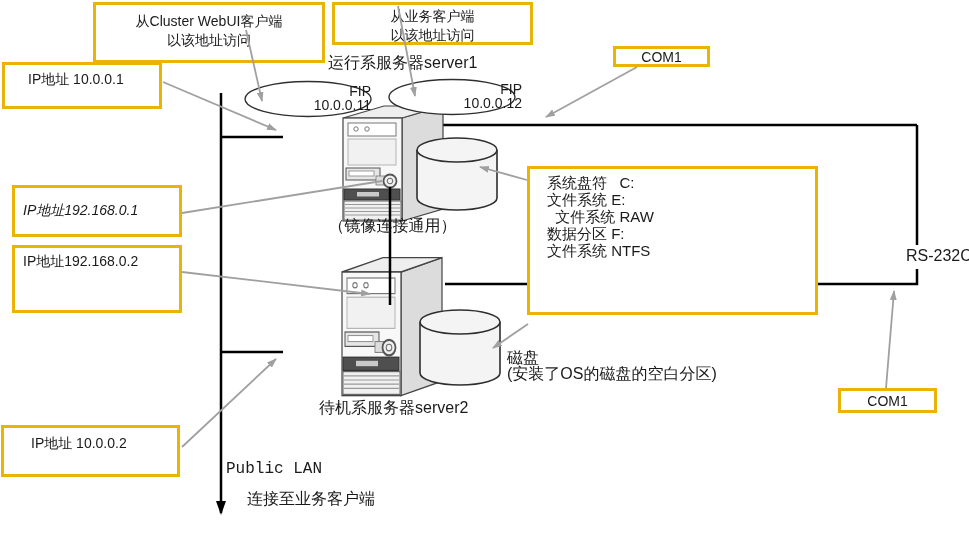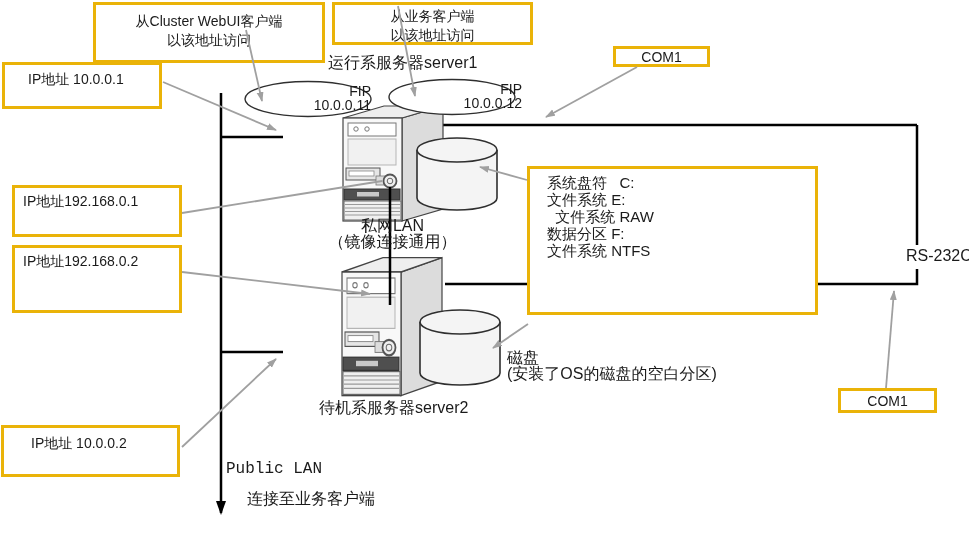--- a/index.html
+++ b/index.html
@@ -95,21 +95,21 @@
 
   <div class="box callout" style="left:332px;top:2px;width:201px;height:43px;padding-top:2px;">
     <div>从业务客户端</div>
     <div>以该地址访问</div>
   </div>
 
   <div class="box" style="left:2px;top:62px;width:160px;height:47px;padding:6px 16px 0 23px;">
     <span>IP地址 10.0.0.1</span>
   </div>
 
-  <div class="box" style="left:12px;top:185px;width:170px;height:52px;padding:5px 0 0 8px;">
+  <div class="box" style="left:12px;top:185px;width:170px;height:52px;padding:14px 0 0 8px;font-style:italic;">
     <span>IP地址192.168.0.1</span>
   </div>
 
   <div class="box" style="left:12px;top:245px;width:170px;height:68px;padding:5px 0 0 8px;">
     <span>IP地址192.168.0.2</span>
   </div>
 
   <div class="box" style="left:1px;top:425px;width:179px;height:52px;padding:7px 0 0 27px;">
     <span>IP地址 10.0.0.2</span>
   </div>
@@ -138,21 +138,20 @@
     <div>FIP</div>
     <div>10.0.0.11</div>
   </div>
 
   <div class="fip" style="left:396px;top:82px;">
     <div>FIP</div>
     <div>10.0.0.12</div>
   </div>
 
   <div class="lbl" style="left:325px;top:218px;width:135px;text-align:center;">
-    <div>私网LAN</div>
     <div>（镜像连接通用）</div>
   </div>
 
   <div class="lbl" style="left:507px;top:350px;">
     <div>磁盘</div>
     <div>(安装了OS的磁盘的空白分区)</div>
   </div>
 
   <div class="lbl whitebg" style="left:904px;top:248px;">RS-232C</div>
 

